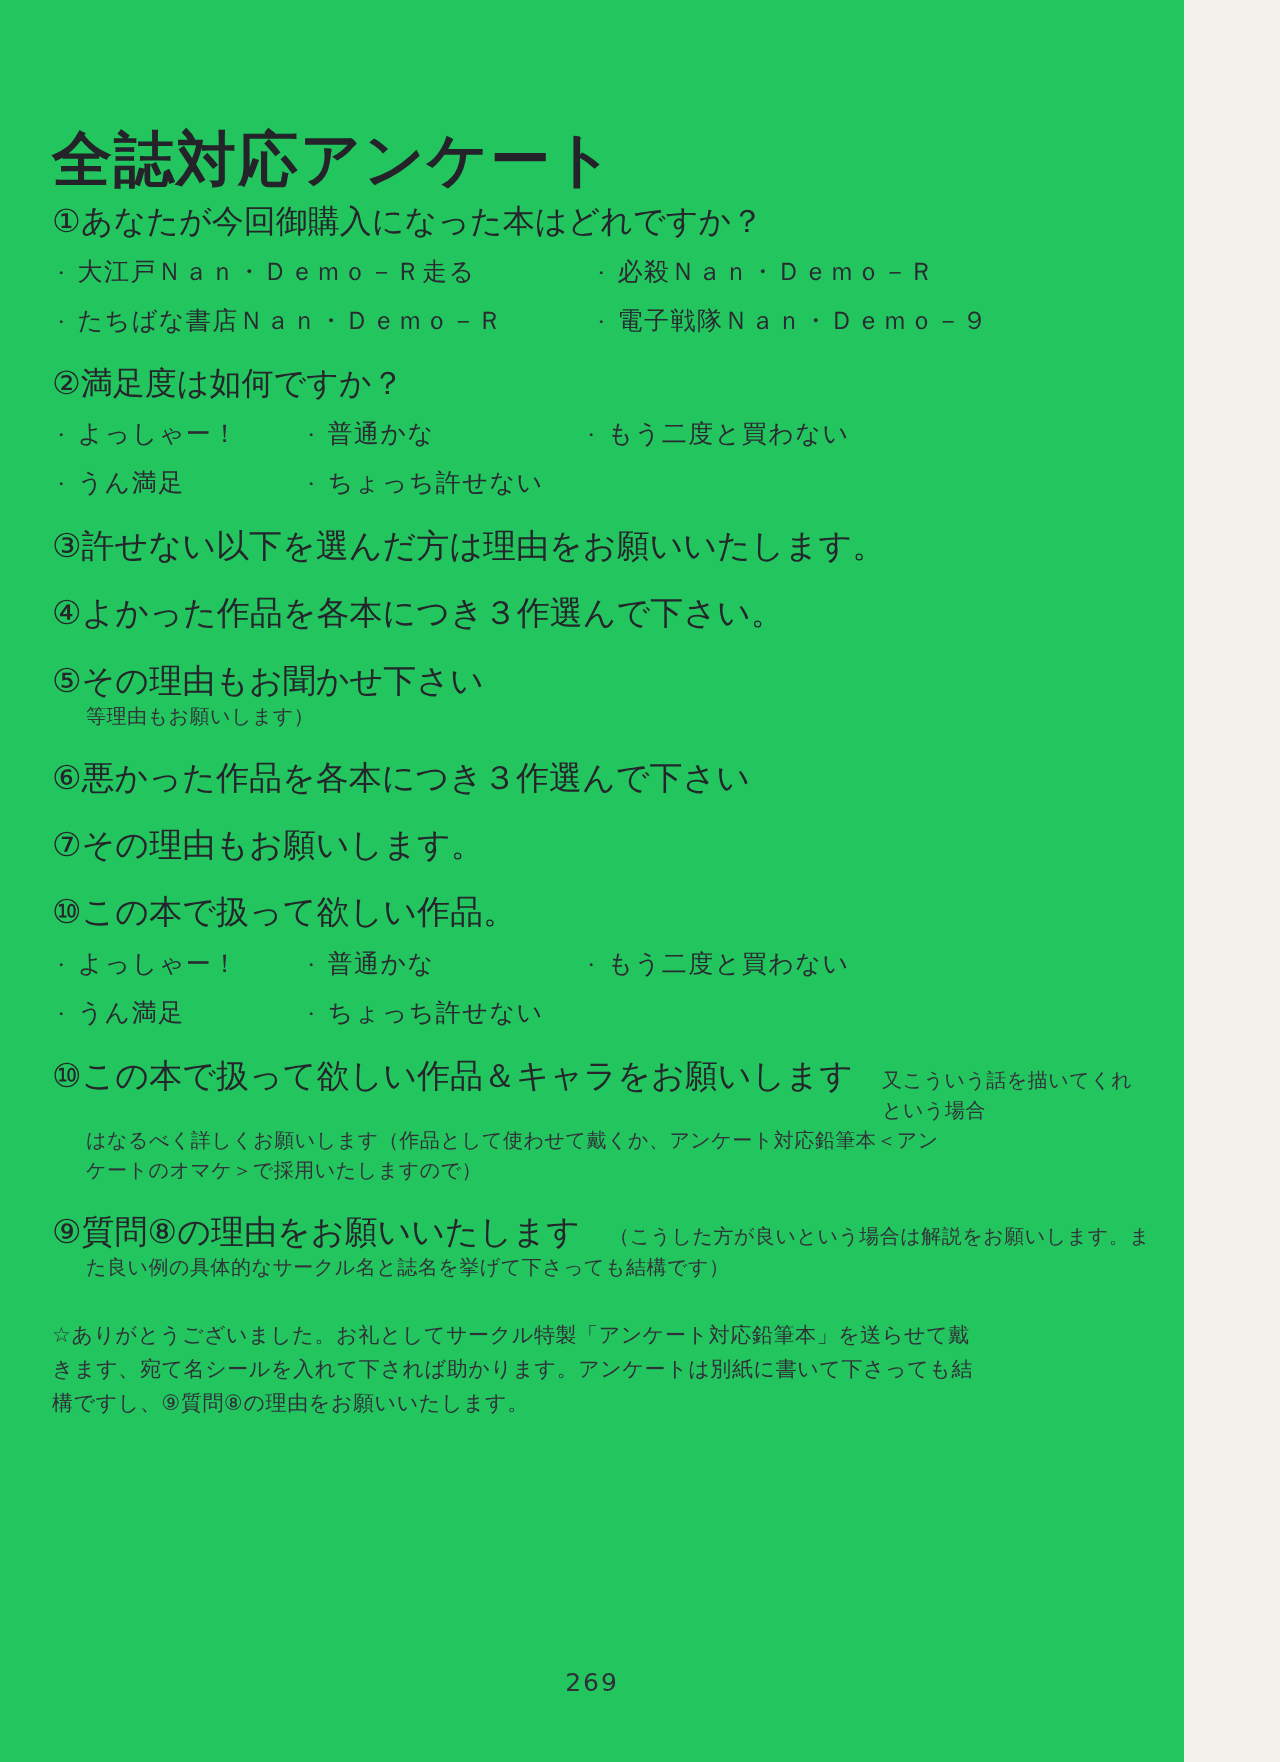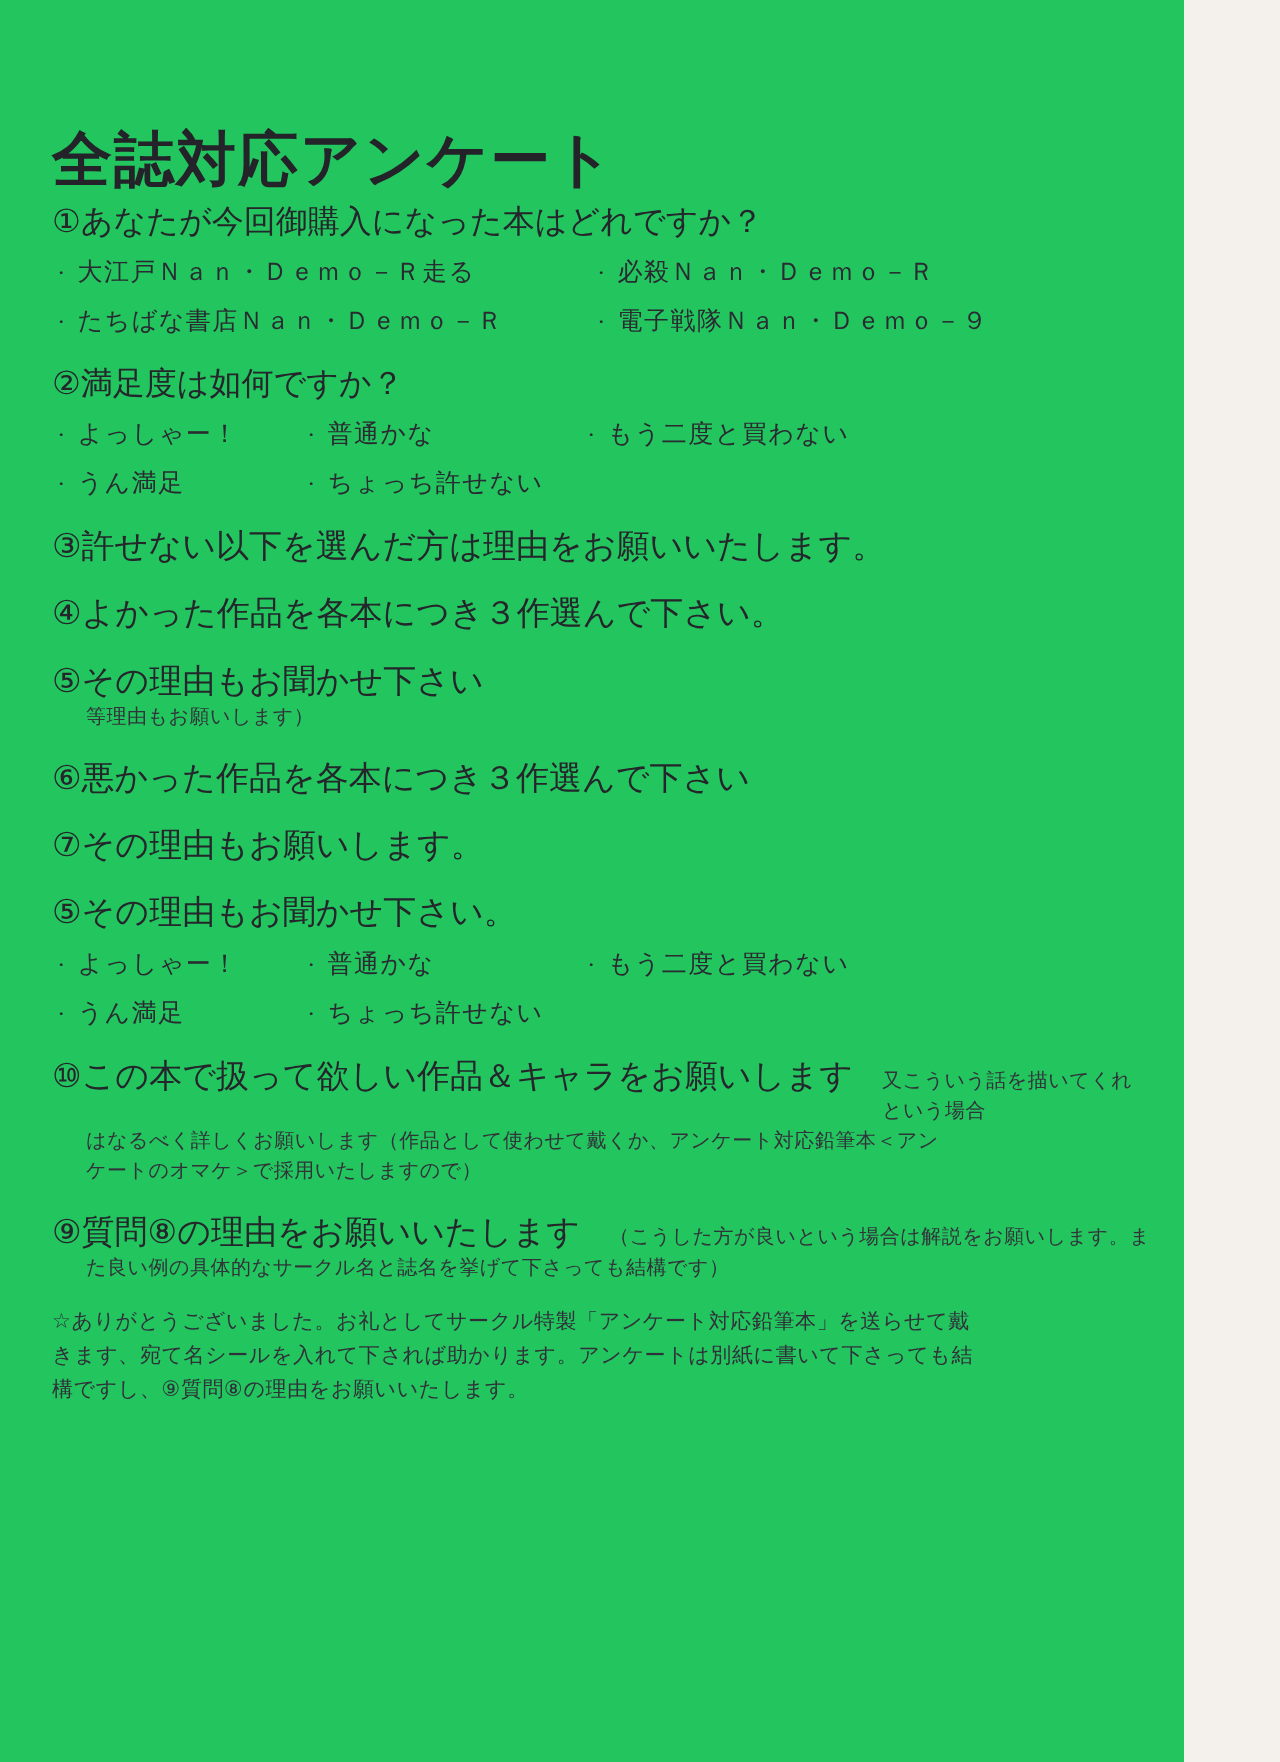--- a/index.html
+++ b/index.html
@@ -86,21 +86,21 @@
     vertical-align: middle;
   }
   
   .books .opt:nth-child(1) { width: 540px; }
   .sat .opt:nth-child(1) { width: 250px; }
   .sat .opt:nth-child(2) { width: 280px; }
 
   .sec { margin-top: 26px; }
 
   .thanks {
-    margin-top: 22px;
+    margin-top: 36px;
     font-size: 21px;
     line-height: 1.62;
     color: #30303a;
     letter-spacing: 0.6px;
     max-width: 1060px;
   }
   .page-number {
     position: absolute;
     left: 0;
     right: 0;
@@ -154,21 +154,21 @@
       <div class="q-row">
         <span class="q q-big">⑤その理由もお聞かせ下さい</span>
       </div>
       <p class="q-note-block indent">等理由もお願いします）</p>
     </div>
 
     <p class="q q-big sec">⑥悪かった作品を各本につき３作選んで下さい</p>
 
     <p class="q q-big sec">⑦その理由もお願いします。</p>
 
-    <p class="q q-big sec">⑤その理由もお聞かせ下さい。</p>
+    <p class="q q-big sec">⑩この本で扱って欲しい作品。</p>
     <div class="options sat">
       <div class="opt-row">
         <div class="opt"><span class="bullet">・</span><span>よっしゃー！</span></div>
         <div class="opt"><span class="bullet">・</span><span>普通かな</span></div>
         <div class="opt"><span class="bullet">・</span><span>もう二度と買わない</span></div>
       </div>
       <div class="opt-row">
         <div class="opt"><span class="bullet">・</span><span>うん満足</span></div>
         <div class="opt"><span class="bullet">・</span><span>ちょっち許せない</span></div>
       </div>
@@ -192,13 +192,14 @@
     </div>
 
     <div class="thanks">
       <div>☆ありがとうございました。お礼としてサークル特製「アンケート対応鉛筆本」を送らせて戴</div>
       <div>きます、宛て名シールを入れて下されば助かります。アンケートは別紙に書いて下さっても結</div>
       <div>構ですし、⑨質問⑧の理由をお願いいたします。</div>
     </div>
 
   </div>
 
+  <div class="page-number">269</div>
 </div>
 
 </body></html>

